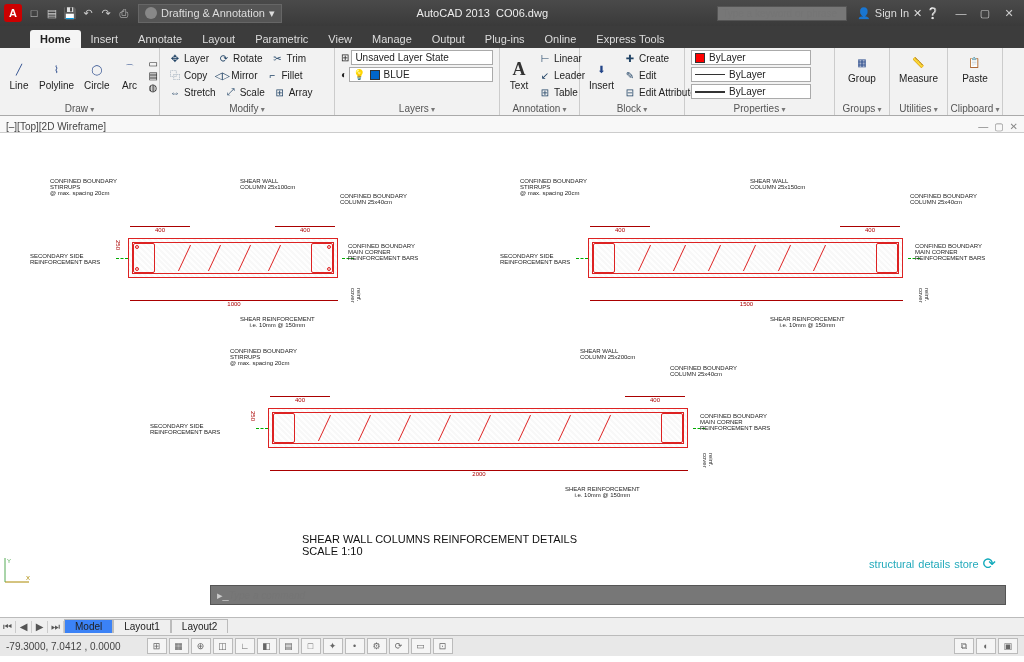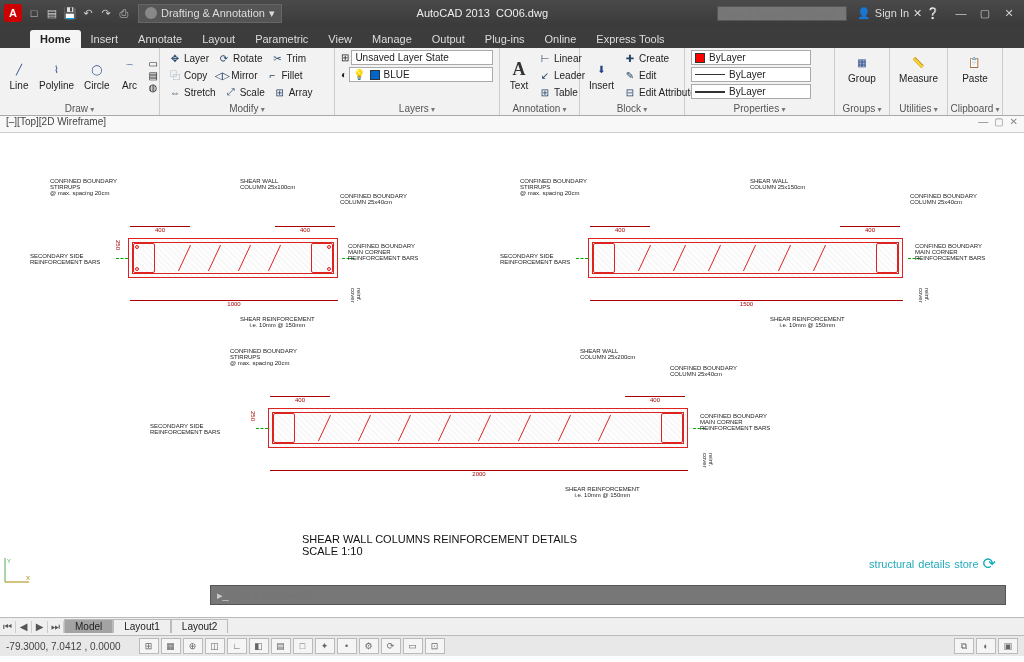--- a/index.html
+++ b/index.html
@@ -33,21 +33,21 @@
 .bigbtn { display:flex; flex-direction:column; align-items:center; gap:1px; padding:2px 3px; cursor:pointer; }
 .bigbtn .ic { width:20px; height:20px; display:flex; align-items:center; justify-content:center; color:#248; }
 .row { display:flex; gap:4px; align-items:center; }
 .smallbtn { display:flex; align-items:center; gap:2px; padding:1px 2px; cursor:pointer; white-space:nowrap; }
 .smallbtn .mi { width:14px; height:14px; display:flex; align-items:center; justify-content:center; color:#246; font-size:10px; }
 .layerdrop { width:150px; border:1px solid #aaa; background:#fff; padding:1px 3px; font-size:10px; display:flex; align-items:center; gap:4px; }
 .colorchip { width:10px; height:10px; border:1px solid #333; }
 .propdrop { width:120px; border:1px solid #aaa; background:#fff; padding:1px 3px; font-size:10px; display:flex; align-items:center; gap:4px; }
 
 
-.vplabel { height:17px; background:#f8f8f8; border-bottom:1px solid #ccc; display:flex; align-items:flex-start; padding:0 6px; font-size:10px; color:#444; }
+.vplabel { height:17px; background:#f8f8f8; border-bottom:1px solid #ccc; display:flex; align-items:flex-end; padding:0 6px; font-size:10px; color:#444; }
 .vplabel .r { margin-left:auto; display:flex; gap:6px; color:#888; }
 
 
 .canvas { position:relative; height:484px; background:#fff; overflow:hidden; }
 .ucs { position:absolute; left:2px; bottom:30px; }
 .ucs svg { width:30px; height:30px; }
 
 .dwg-title { position:absolute; left:302px; top:400px; font:11px Arial; color:#111; }
 .brand { position:absolute; right:28px; bottom:44px; font-size:11px; color:#23aabb; display:flex; align-items:center; gap:4px;}
 .brand b { font-weight:400; }
@@ -65,24 +65,24 @@
 .greenmark { position:absolute; width:12px; border-top:1px dashed #0a0; }
 
 
 .cmd { position:absolute; left:210px; right:18px; bottom:12px; height:20px; background:#777; display:flex; align-items:center; padding:0 6px; border:1px solid #555; }
 .cmd input { flex:1; background:transparent; border:none; color:#bbb; font-style:italic; font-size:10px; outline:none; }
 
 .tabsrow { height:18px; display:flex; align-items:center; font-size:10px; border-top:1px solid #bbb; background:#efefef; }
 .tabsrow .nav { display:flex; gap:0; }
 .tabsrow .nav span { width:16px; text-align:center; border-right:1px solid #ccc; color:#555; cursor:pointer; }
 .tabsrow .lt { padding:1px 10px; border:1px solid #bbb; border-bottom:none; margin-top:-1px; cursor:pointer; }
-.tabsrow .lt.active { background:#a3a3a3; }
+.tabsrow .lt.active { background:#3b82f6; }
 
 .status { height:21px; background:#e8e8e8; border-top:1px solid #bbb; display:flex; align-items:center; font-size:10px; color:#444; padding:0 6px; gap:2px; }
-.status .coords { margin-right:16px; }
+.status .coords { margin-right:24px; }
 .status .sb { width:20px; height:16px; border:1px solid #bbb; display:flex; align-items:center; justify-content:center; cursor:pointer; background:#f5f5f5; font-size:9px; color:#666; }
 .status .filler{flex:1;}
 </style>
 </head>
 <body>
 
 <div class="titlebar">
   <div class="logo">A</div>
   <div class="qat">
     <span>□</span>

